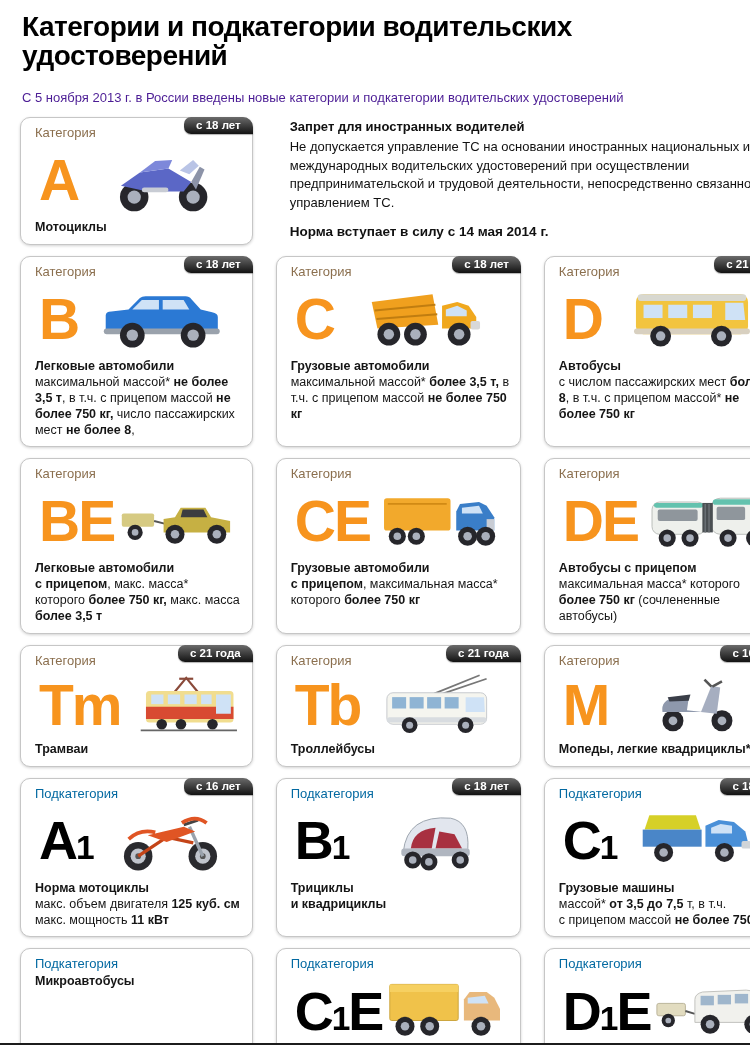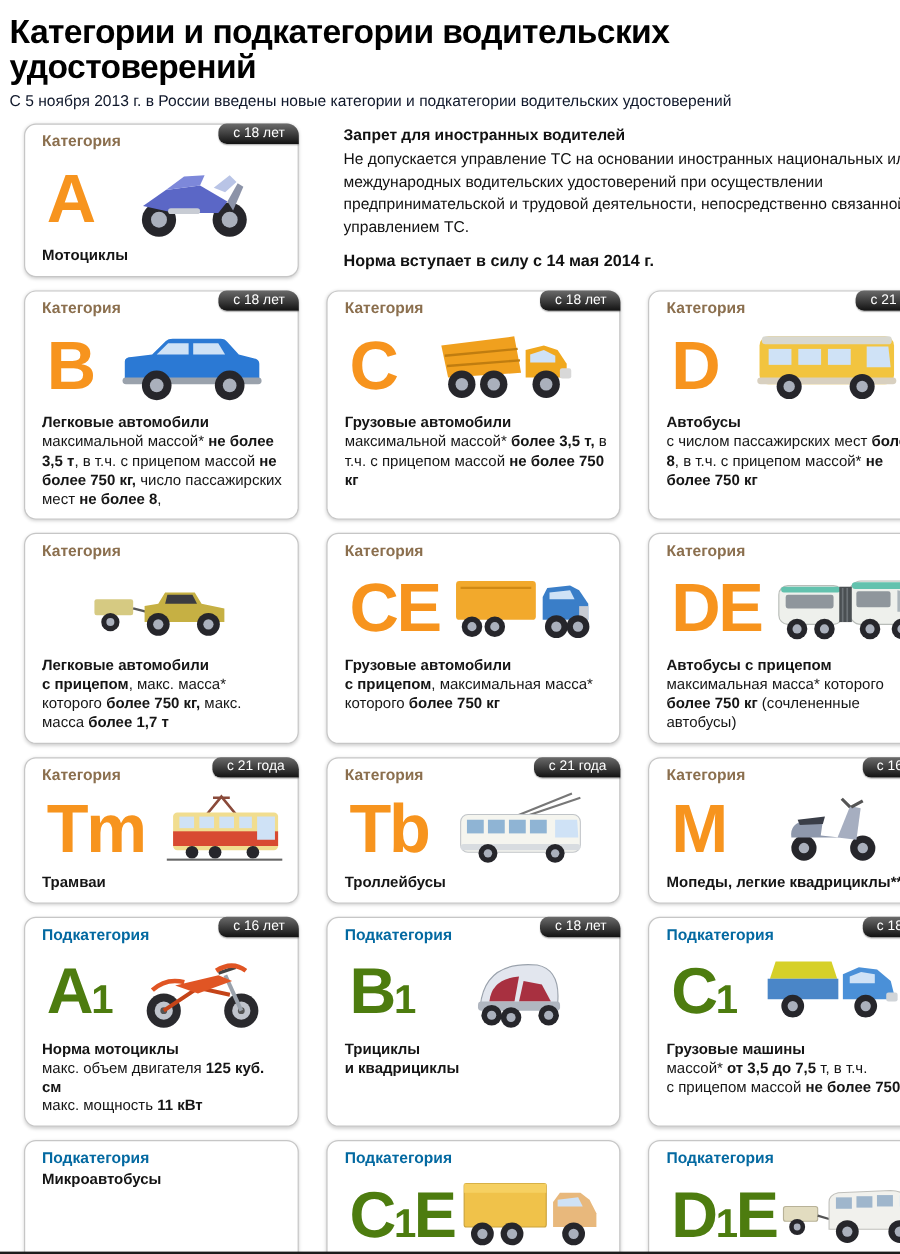--- a/index.html
+++ b/index.html
@@ -2,60 +2,60 @@
 <html lang="ru"><head>
 <meta charset="utf-8">
 <style>
   html,body{margin:0;padding:0;}
   body{
     width:750px;height:1045px;position:relative;overflow:hidden;
     background:#fff;color:#111;
     font-family:"Liberation Sans","DejaVu Sans",sans-serif;
     -webkit-font-smoothing:antialiased;
   }
-  .page-header{padding:12px 22px 0 8px;}
+  .page-header{padding:12px 22px 0 22px;}
   .page-title{
     font-size:28px;font-weight:700;line-height:1.04;letter-spacing:-0.5px;
     max-width:640px;color:#000;margin:0;
   }
-  .page-subtitle{font-size:13px;color:#0f172a;margin-top:6px;}
+  .page-subtitle{font-size:13px;color:#4c1d95;margin-top:20px;}
 
   .grid{
     display:grid;grid-template-columns:repeat(3,1fr);
     column-gap:23px;row-gap:11px;
     padding:12px 20px 0 20px;
   }
   .span2{grid-column:2/4;}
 
   .card{
     position:relative;background:#fff;
     border:1px solid #c6c6c6;border-radius:10px;
     box-shadow:0 1px 3px rgba(0,0,0,.18);
     padding:5px 10px 8px 10px;
     box-sizing:border-box;
   }
   .r1{min-height:100px;} .r2{min-height:170px;} .r3{min-height:138px;}
   .r4{min-height:114px;} .r5{min-height:136px;} .r6{min-height:172px;}
 
-  .kind{font-size:13px;font-weight:700;color:#8b6f4e;display:inline-block;margin-left:4px;}
+  .kind{font-size:13px;font-weight:400;color:#8b6f4e;display:inline-block;margin-left:4px;}
   .kind.sub{color:#0369a1;}
   .age{
     position:absolute;top:-1px;right:-1px;
     background:linear-gradient(#6b6b6b,#121212);
-    color:#fff;font-size:11.5px;font-weight:400;
+    color:#fff;font-size:11.5px;font-weight:700;
     padding:2px 12px 3px 12px;border-radius:7px 10px 0 7px;
     box-shadow:0 1px 1px rgba(0,0,0,.3);
   }
   .top{display:flex;align-items:center;margin-top:1px;}
   .code{
     flex:0 0 auto;font-weight:700;color:#f7941e;
     font-size:57px;line-height:.92;letter-spacing:-2px;
     margin-left:8px;white-space:nowrap;
   }
-  .code.blue{color:#4d7c0f;font-size:54px;text-align:right;}
+  .code.blue{color:#000000;font-size:54px;text-align:right;}
   .code .digit{font-size:.62em;}
   .veh{flex:1 1 auto;min-width:0;height:76px;margin-left:4px;}
   .r4 .veh{height:70px;}
   .txt{font-size:12.5px;line-height:1.27;color:#151515;margin-top:2px;margin-left:4px;}
   .txt .b{font-weight:700;}
 
   .notice{padding:2px 4px 0 14px;}
   .notice-heading{font-size:13px;font-weight:700;margin:0 0 4px 0;}
   .notice-body{font-size:13px;line-height:1.42;margin:0;max-width:480px;}
   .notice-effective{font-size:13.5px;font-weight:700;margin-top:12px;}
@@ -157,34 +157,35 @@
         <circle cx="96" cy="58" r="11" fill="#26262b"></circle>
           <circle cx="96" cy="58" r="5" fill="#aab0bc"></circle>
       </svg>
     </div>
     <div class="txt"><span class="b">Автобусы</span><br><span>с числом пассажирских мест </span><span class="b">более 8</span><span>, в т.ч. с прицепом массой* </span><span class="b">не более 750 кг</span></div>
   </div>
 
   <div class="card r3">
     <span class="kind">Категория</span>
     <div class="top">
+      <span class="code"><span>B</span><span>E</span></span>
       <svg class="veh" viewBox="0 0 130 80" preserveAspectRatio="xMidYMid meet">
         <rect x="4" y="32" width="34" height="14" rx="2" fill="#d6ca82"></rect>
         <path d="M38 40 L50 43" stroke="#555" stroke-width="2" fill="none"></path>
         <circle cx="18" cy="52" r="8" fill="#26262b"></circle>
           <circle cx="18" cy="52" r="3.5" fill="#aab0bc"></circle>
         <path d="M48 52 L48 38 L60 36 L66 26 L92 26 L98 36 L118 40 L118 52 Z" fill="#c6b043"></path>
         <path d="M68 28 L90 28 L94 36 L66 36 Z" fill="#3c3c40"></path>
         <circle cx="60" cy="54" r="10" fill="#26262b"></circle>
           <circle cx="60" cy="54" r="4.5" fill="#aab0bc"></circle>
         <circle cx="104" cy="54" r="10" fill="#26262b"></circle>
           <circle cx="104" cy="54" r="4.5" fill="#aab0bc"></circle>
       </svg>
     </div>
-    <div class="txt"><span class="b">Легковые автомобили</span><br><span class="b">с прицепом</span><span>, макс. масса* которого </span><span class="b">более 750 кг,</span><span> макс. масса </span><span class="b">более 1,7 т</span></div>
+    <div class="txt"><span class="b">Легковые автомобили</span><br><span class="b">с прицепом</span><span>, макс. масса* которого </span><span class="b">более 750 кг,</span><span> макс. масса </span><span class="b">более 3,5 т</span></div>
   </div>
 
   <div class="card r3">
     <span class="kind">Категория</span>
     <div class="top">
       <span class="code"><span>C</span><span>E</span></span>
       <svg class="veh" viewBox="0 0 130 80" preserveAspectRatio="xMidYMid meet">
         <rect x="4" y="16" width="70" height="34" rx="3" fill="#f2a92c"></rect>
         <path d="M8 22 L70 22" stroke="#d18a14" stroke-width="2" fill="none"></path>
         <path d="M80 50 L80 30 L84 22 L104 20 L112 24 L120 36 L120 50 Z" fill="#3a7ec8"></path>

